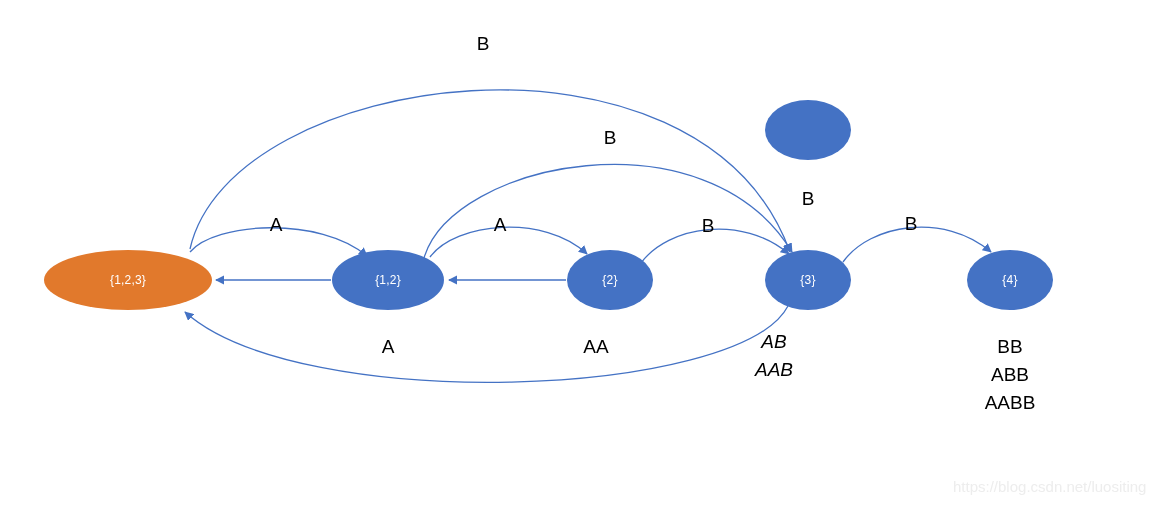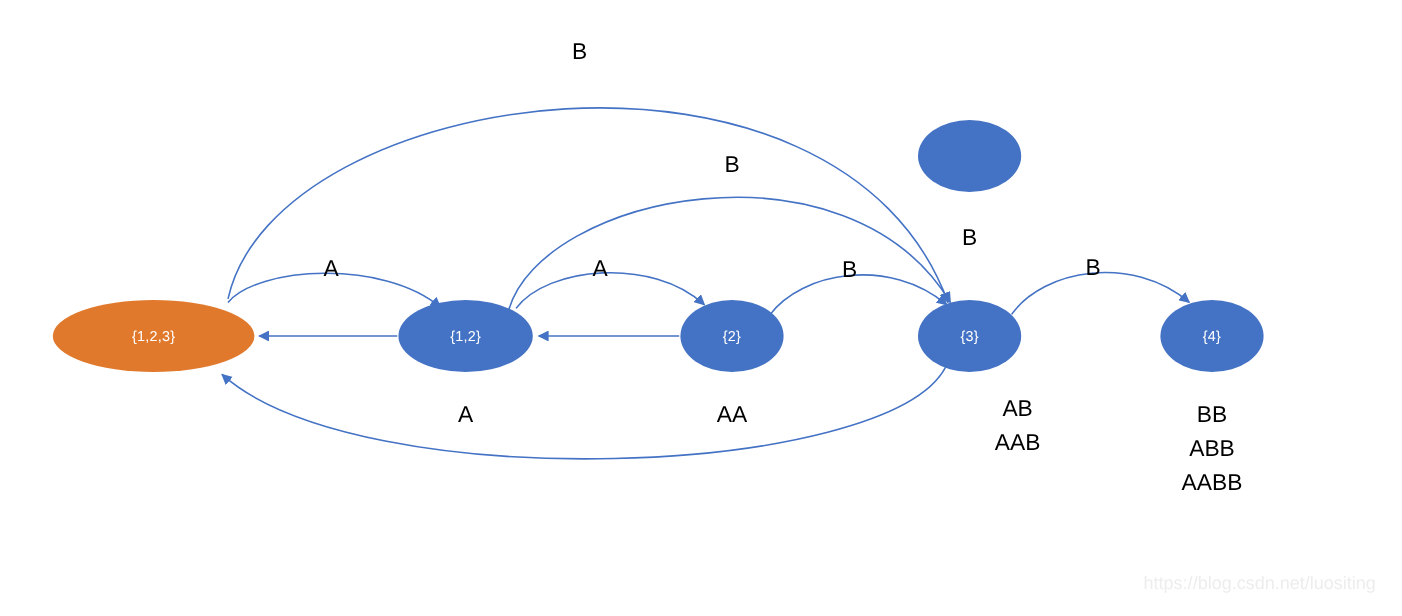--- a/index.html
+++ b/index.html
@@ -67,22 +67,22 @@
 
   <div class="node blue" style="left:967px;top:250px;width:86px;height:60px;">
     <span>{4}</span>
   </div>
 
   <div class="node blue" style="left:765px;top:100px;width:86px;height:60px;">
     <span></span>
   </div>
 
   <div class="nlabel" style="left:388px;top:333px;">A</div>
-  <div class="nlabel" style="left:610px;top:333px;">AA</div>
-  <div class="nlabel" style="left:848px;top:328px;">AB
+  <div class="nlabel" style="left:596px;top:333px;">AA</div>
+  <div class="nlabel" style="left:774px;top:328px;font-style:italic;">AB
 AAB</div>
   <div class="nlabel" style="left:1010px;top:333px;">BB
 ABB
 AABB</div>
   <div class="nlabel" style="left:808px;top:185px;">B</div>
 
   <div class="elabel" style="left:483px;top:44px;">B</div>
   <div class="elabel" style="left:610px;top:138px;">B</div>
   <div class="elabel" style="left:708px;top:226px;">B</div>
   <div class="elabel" style="left:911px;top:224px;">B</div>

